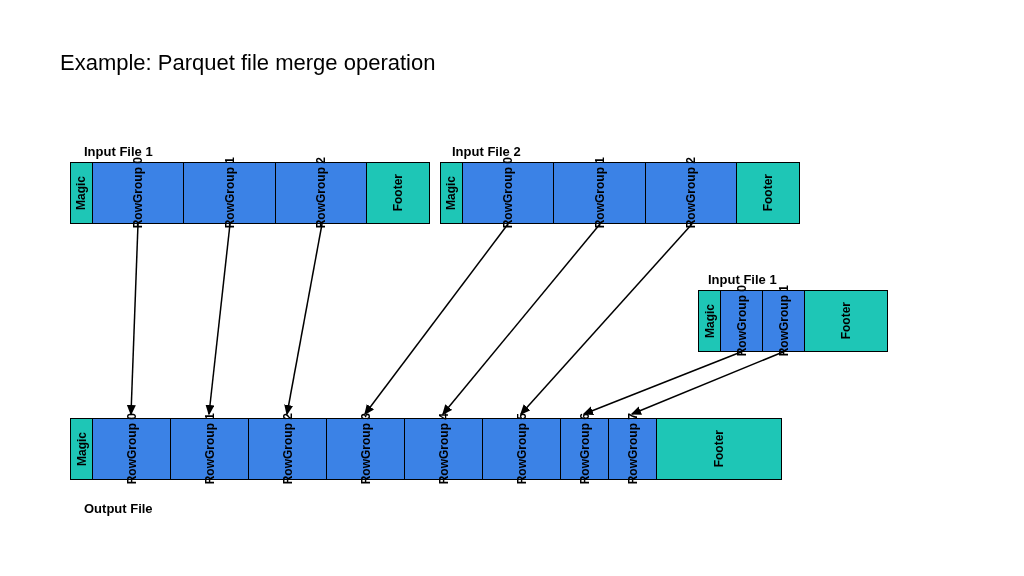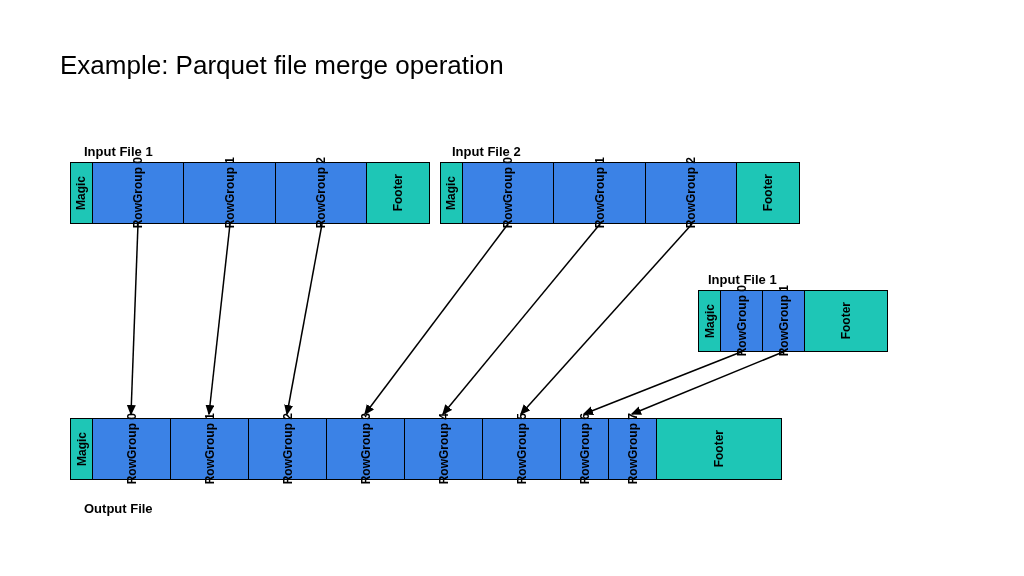--- a/index.html
+++ b/index.html
@@ -8,21 +8,21 @@
       height: 576px;
       background: #fff;
       font-family: Arial, Helvetica, sans-serif;
       position: relative;
       overflow: hidden;
     }
     .title {
       position: absolute;
       top: 50px;
       left: 60px;
-      font-size: 26px;
+      font-size: 22px;
       font-weight: 400;
       color: #000;
     }
     .file-label {
       position: absolute;
       font-size: 13px;
       font-weight: 700;
       color: #000;
       padding-left: 6px;
     }

